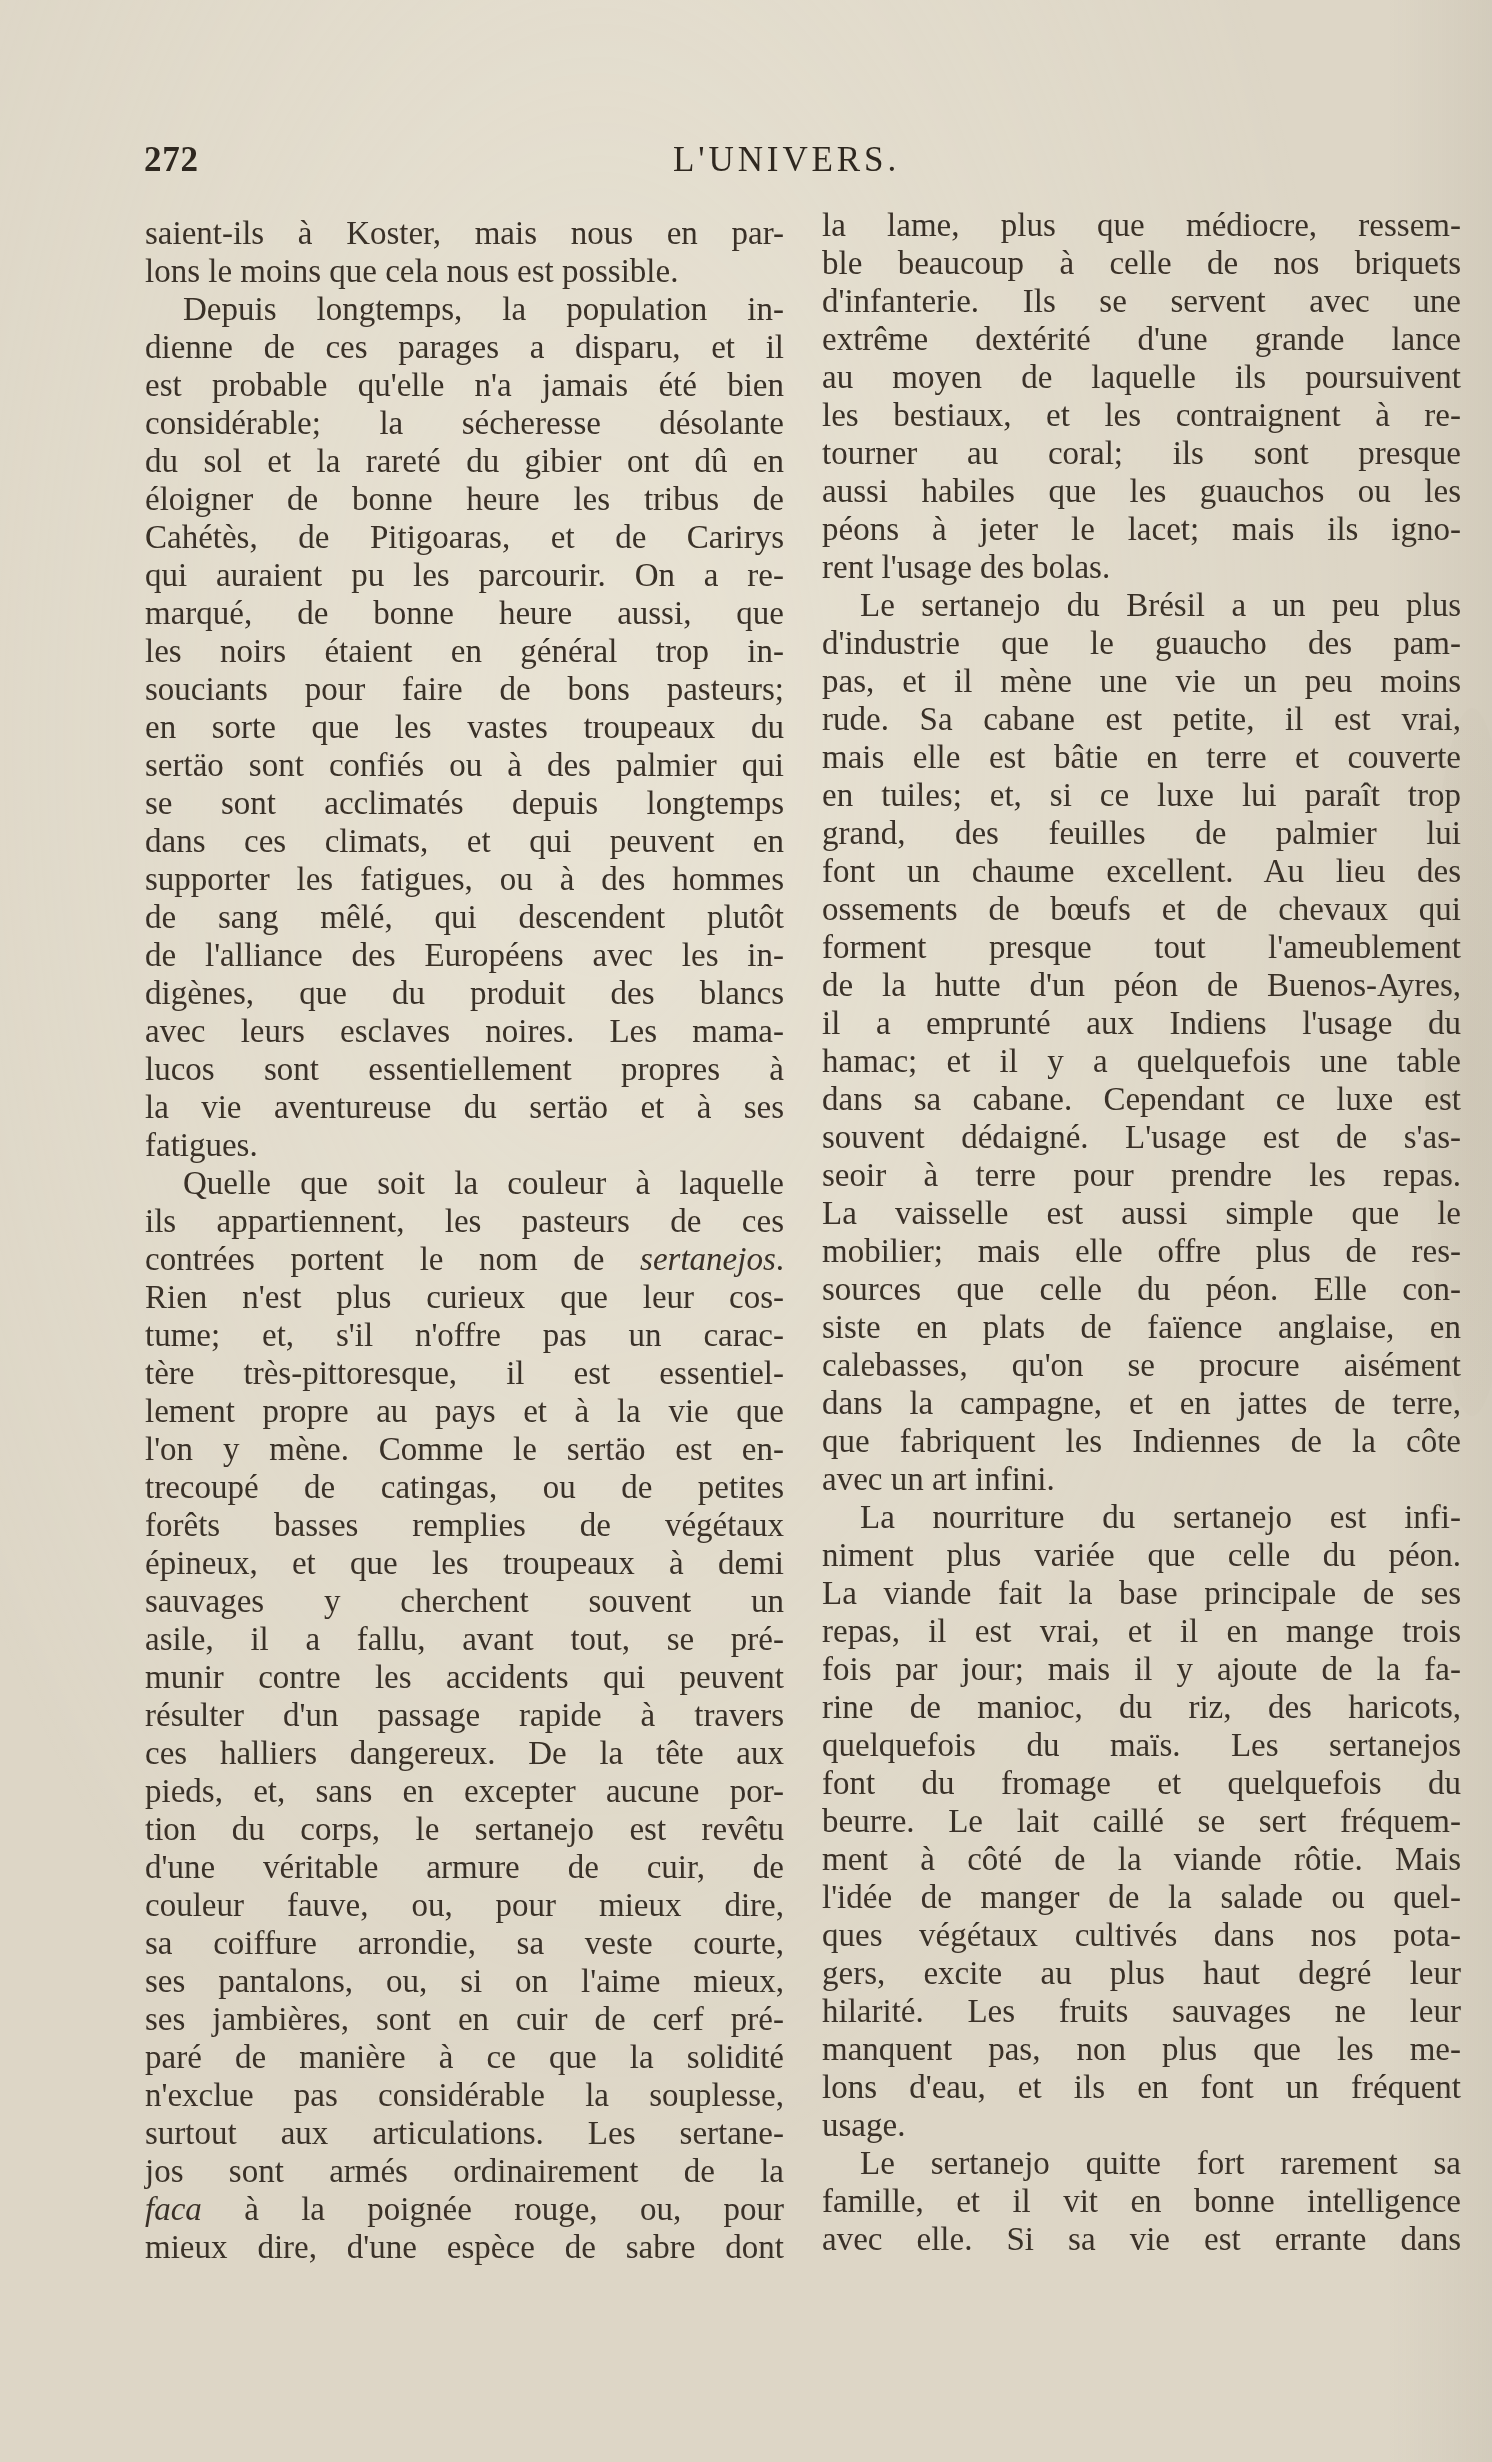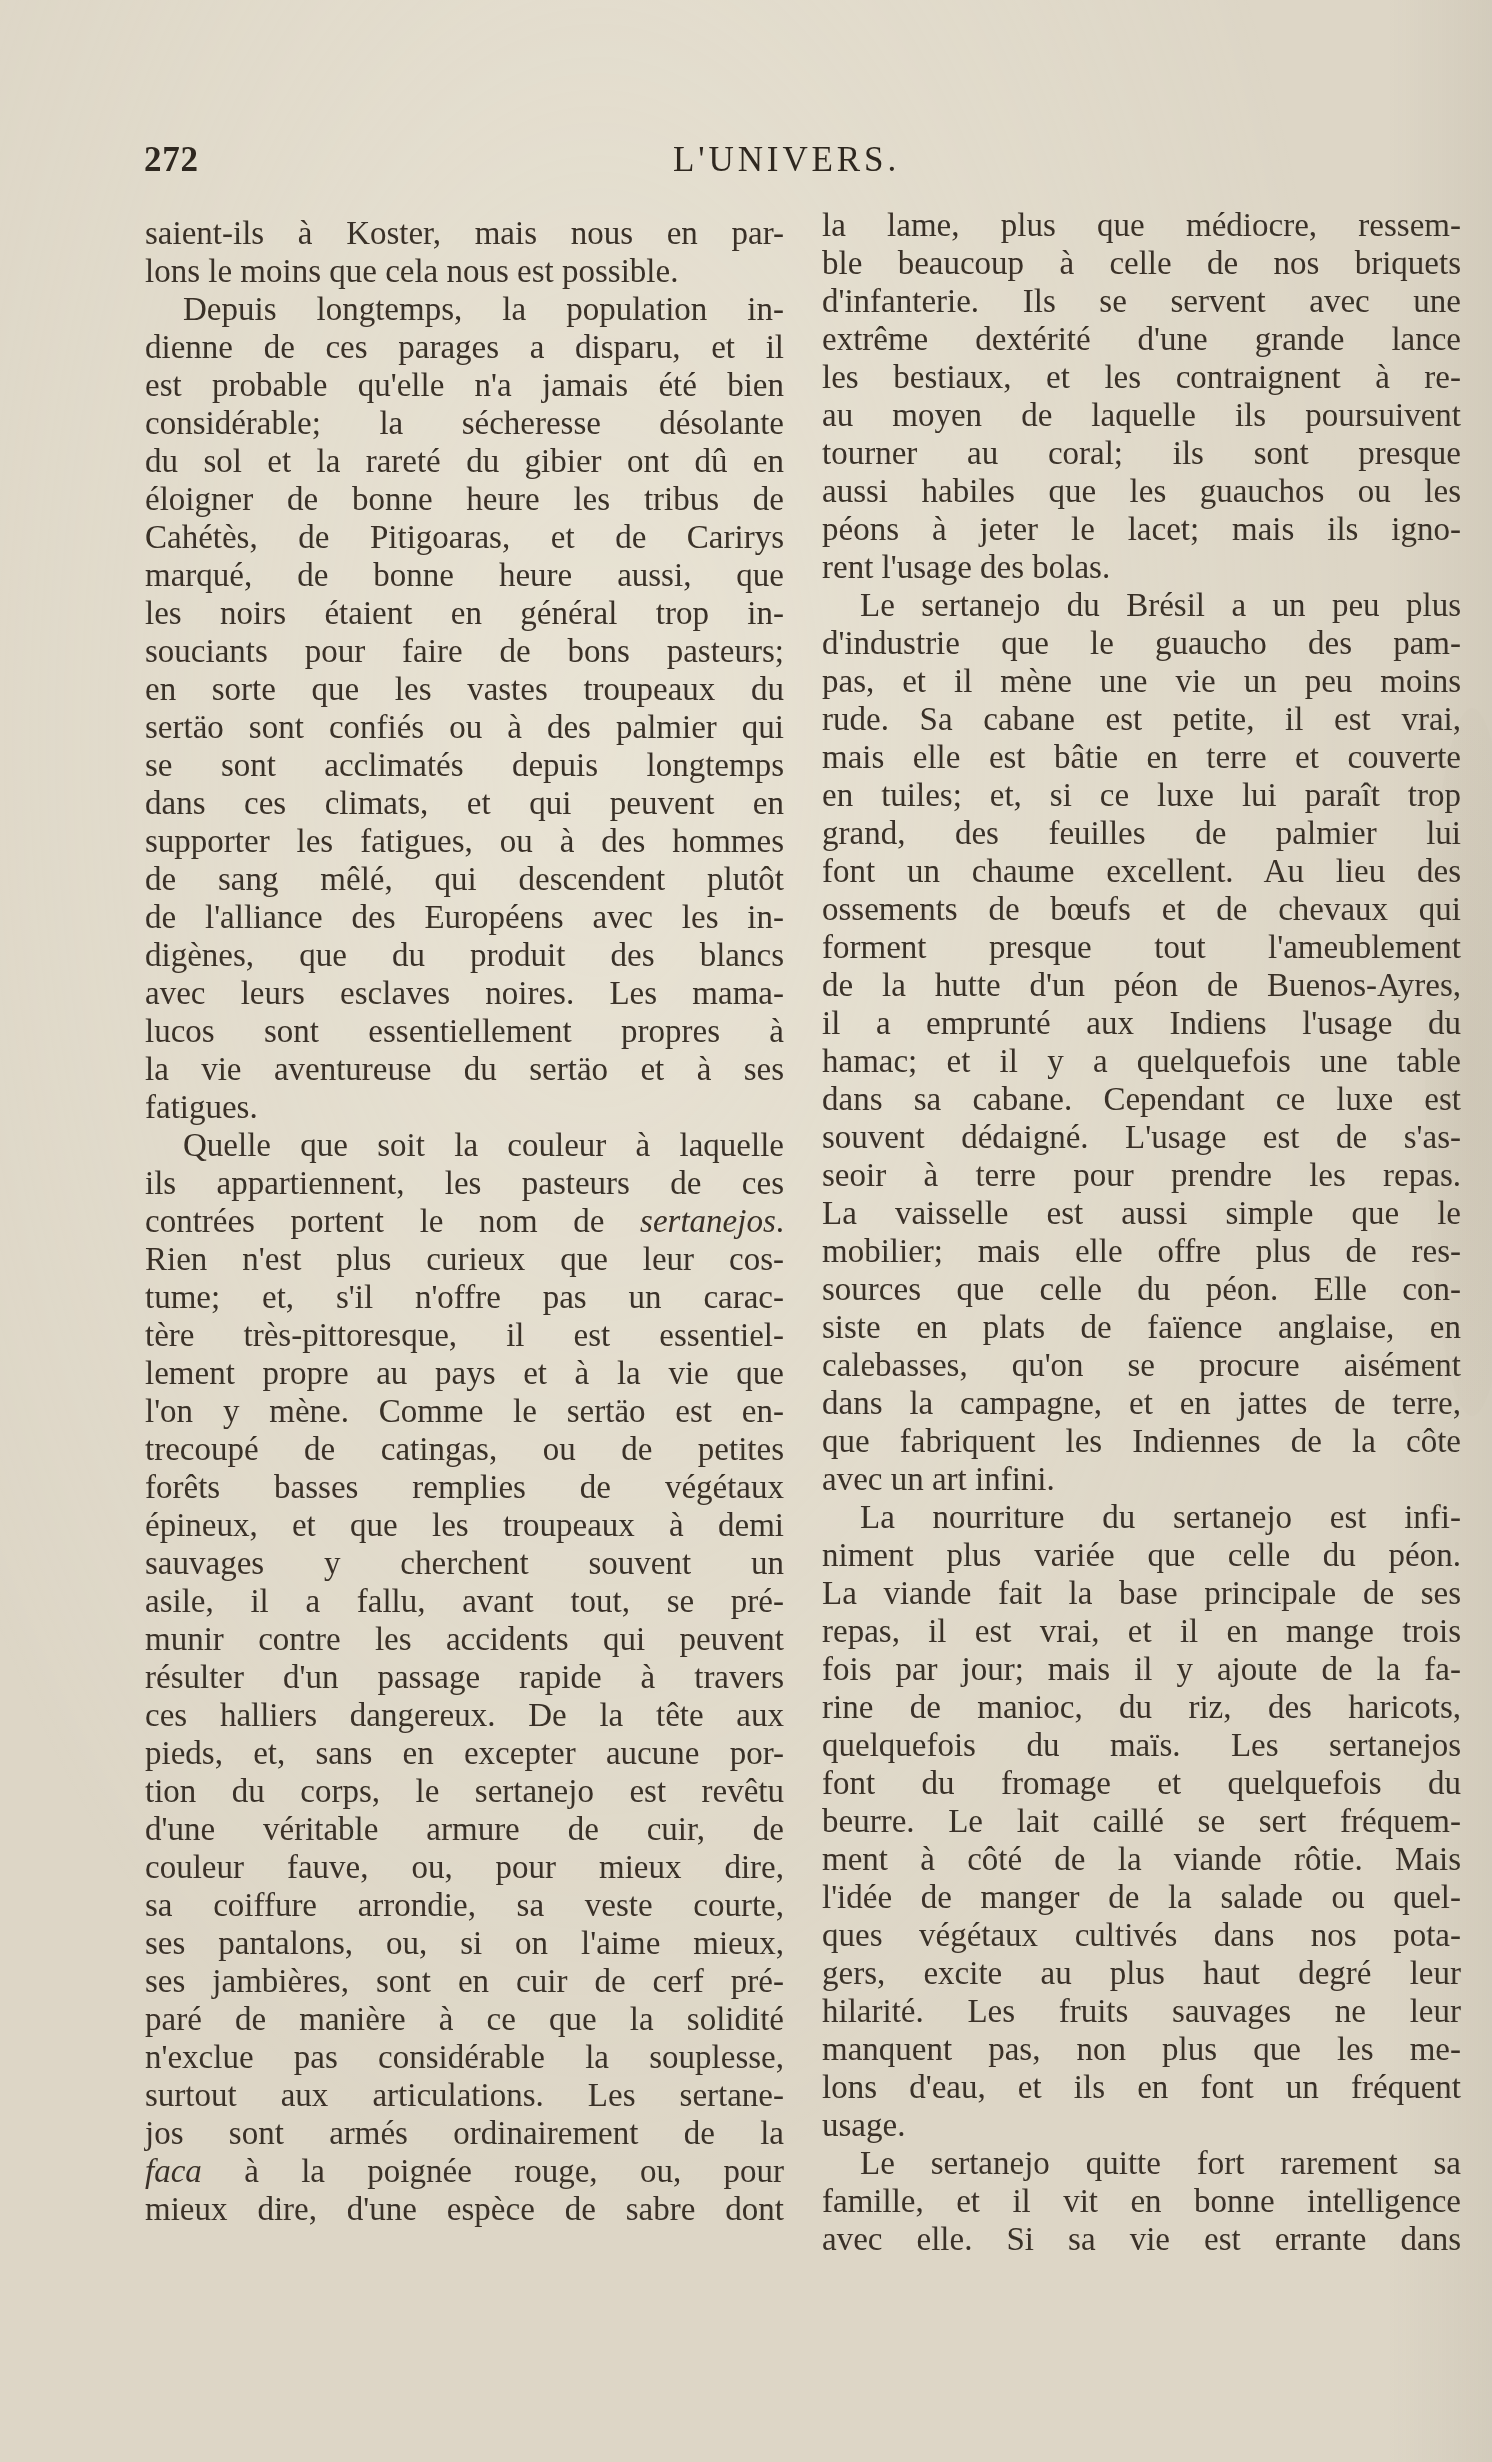--- a/index.html
+++ b/index.html
@@ -83,20 +83,21 @@
   <div class="column col-left" id="col-left">
       <span class="line">saient-ils à Koster, mais nous en par-</span>
       <span class="line last">lons le moins que cela nous est possible.</span>
       <span class="line indent">Depuis longtemps, la population in-</span>
       <span class="line">dienne de ces parages a disparu, et il</span>
       <span class="line">est probable qu'elle n'a jamais été bien</span>
       <span class="line">considérable; la sécheresse désolante</span>
       <span class="line">du sol et la rareté du gibier ont dû en</span>
       <span class="line">éloigner de bonne heure les tribus de</span>
       <span class="line">Cahétès, de Pitigoaras, et de Carirys</span>
+      <span class="line">qui auraient pu les parcourir. On a re-</span>
       <span class="line">marqué, de bonne heure aussi, que</span>
       <span class="line">les noirs étaient en général trop in-</span>
       <span class="line">souciants pour faire de bons pasteurs;</span>
       <span class="line">en sorte que les vastes troupeaux du</span>
       <span class="line">sertäo sont confiés ou à des palmier qui</span>
       <span class="line">se sont acclimatés depuis longtemps</span>
       <span class="line">dans ces climats, et qui peuvent en</span>
       <span class="line">supporter les fatigues, ou à des hommes</span>
       <span class="line">de sang mêlé, qui descendent plutôt</span>
       <span class="line">de l'alliance des Européens avec les in-</span>
@@ -133,22 +134,22 @@
       <span class="line">surtout aux articulations. Les sertane-</span>
       <span class="line">jos sont armés ordinairement de la</span>
       <span class="line"><i>faca</i> à la poignée rouge, ou, pour</span>
       <span class="line">mieux dire, d'une espèce de sabre dont</span>
     </div>
   <div class="column col-right" id="col-right">
       <span class="line">la lame, plus que médiocre, ressem-</span>
       <span class="line">ble beaucoup à celle de nos briquets</span>
       <span class="line">d'infanterie. Ils se servent avec une</span>
       <span class="line">extrême dextérité d'une grande lance</span>
+      <span class="line">au moyen de laquelle ils poursuivent</span>
       <span class="line">les bestiaux, et les contraignent à re-</span>
-      <span class="line">au moyen de laquelle ils poursuivent</span>
       <span class="line">tourner au coral; ils sont presque</span>
       <span class="line">aussi habiles que les guauchos ou les</span>
       <span class="line">péons à jeter le lacet; mais ils igno-</span>
       <span class="line last">rent l'usage des bolas.</span>
       <span class="line indent">Le sertanejo du Brésil a un peu plus</span>
       <span class="line">d'industrie que le guaucho des pam-</span>
       <span class="line">pas, et il mène une vie un peu moins</span>
       <span class="line">rude. Sa cabane est petite, il est vrai,</span>
       <span class="line">mais elle est bâtie en terre et couverte</span>
       <span class="line">en tuiles; et, si ce luxe lui paraît trop</span>

